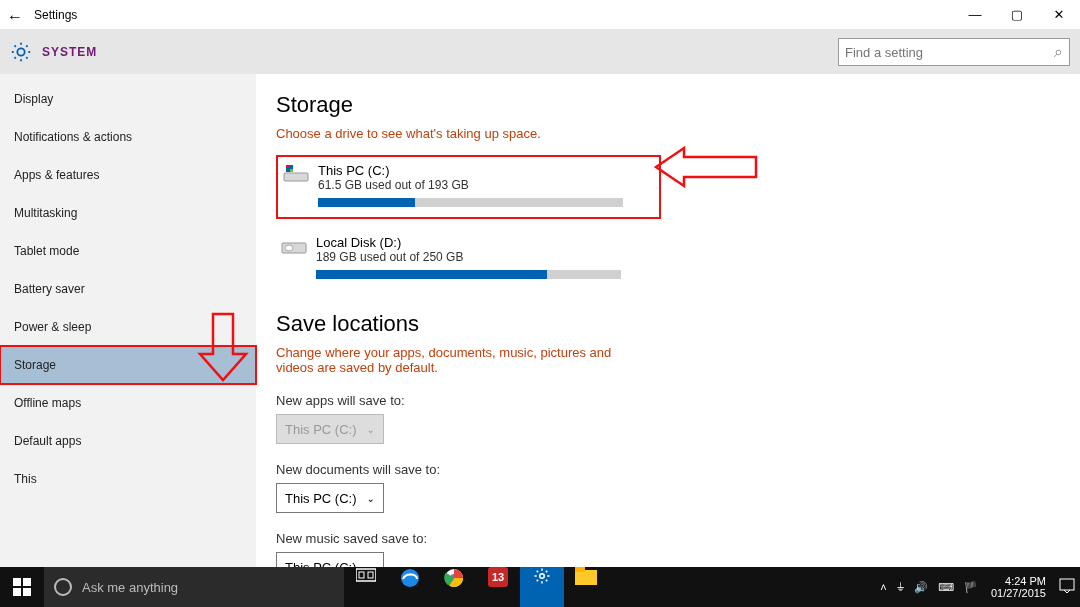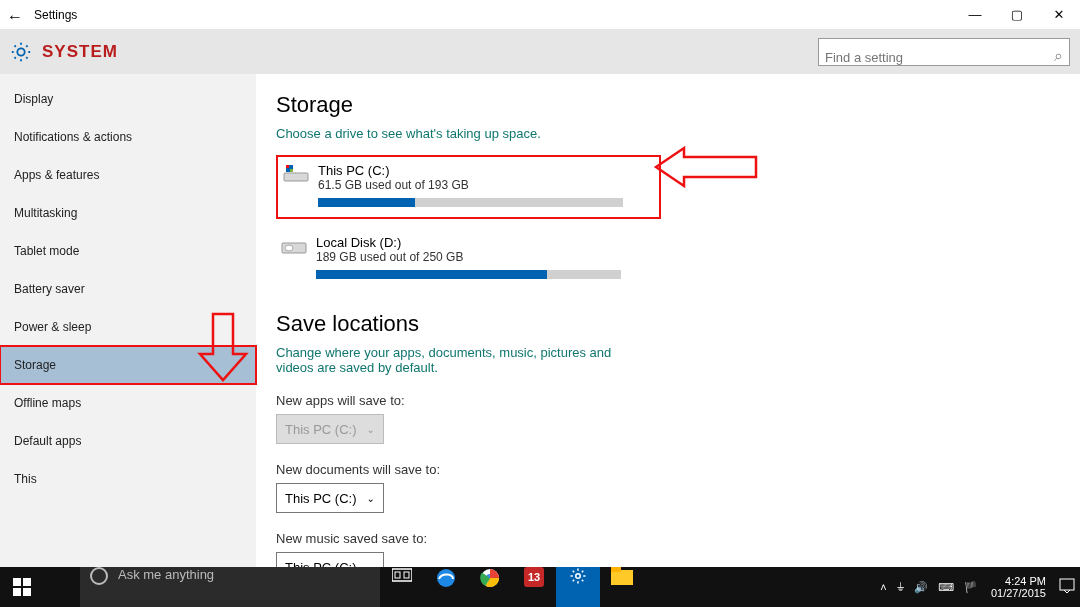--- a/index.html
+++ b/index.html
@@ -6,32 +6,32 @@
   html,body { width:1080px; height:607px; overflow:hidden; background:#fff; }
   
   .titlebar { display:flex; align-items:center; height:30px; background:#fff; border-bottom:1px solid #e5e5e5;}
   .titlebar .back { width:30px; text-align:center; font-size:16px; cursor:pointer;}
   .titlebar .title { font-size:12px; padding-left:4px;}
   .titlebar .spacer { flex:1; }
   .titlebar .winbtn { width:42px; text-align:center; font-size:13px; cursor:pointer; height:30px; line-height:30px;}
   
   .header { display:flex; align-items:center; height:44px; background:#e6e6e6; padding:0 10px;}
   .header .gear { width:22px; height:22px; display:flex; align-items:center; justify-content:center; margin-right:10px;}
-  .header .crumb { font-size:17px; font-weight:600; letter-spacing:1px; color:#b91c1c;}
+  .header .crumb { font-size:12px; font-weight:600; letter-spacing:1px; color:#701a75;}
   .header .spacer { flex:1; }
-  .header .search { width:252px; height:28px; border:1px solid #999; background:#fff; display:flex; align-items:flex-end; padding:0 6px; color:#888;}
+  .header .search { width:232px; height:28px; border:1px solid #999; background:#fff; display:flex; align-items:center; padding:0 6px; color:#888;}
   .header .search input { flex:1; border:0; outline:0; font-size:13px; color:#555;}
   
   .body { display:flex; height:calc(607px - 30px - 44px - 40px); }
   .sidebar { width:256px; background:#f2f2f2; padding-top:6px;}
   .sidebar .item { height:38px; display:flex; align-items:center; padding-left:14px; font-size:12px; color:#222; cursor:pointer;}
   .sidebar .item.selected { background:#a7bfd5; outline:2px solid #e11; outline-offset:-1px;}
   .main { flex:1; padding:18px 16px 0 20px; overflow:hidden; position:relative;}
   h1.sec { font-size:22px; font-weight:400; margin-bottom:8px;}
-  .desc { font-size:13px; color:#0f766e; margin-bottom:14px;}
+  .desc { font-size:13px; color:#c2410c; margin-bottom:14px;}
   
   .drive { display:flex; flex-direction:column; width:385px; padding:6px 4px 10px 4px; cursor:pointer;}
   .drive.highlight { border:2px solid #e11; }
   .drive-top { display:flex; align-items:flex-start;}
   .drive-icon { width:28px; height:22px; margin-right:8px; }
   .drive-icon svg { width:28px; height:22px;}
   .drive-name { font-size:13px;}
   .drive-sub { font-size:12px; color:#333;}
   .bar { margin-top:6px; margin-left:36px; width:305px; height:9px; background:#d0d0d0; position:relative;}
   .bar .fill { position:absolute; left:0; top:0; bottom:0; background:#0063b1;}
@@ -39,21 +39,21 @@
   .formlbl { font-size:13px; color:#333; margin-top:18px; margin-bottom:6px;}
   .combo { height:30px; border:1px solid #777; display:inline-flex; align-items:center; padding:0 8px; font-size:13px; min-width:92px; cursor:pointer; background:#fff;}
   .combo .chev { margin-left:10px; font-size:10px;}
   .combo.disabled { background:#ddd; color:#999; border-color:#bbb; cursor:default;}
   
   .anno { position:absolute; pointer-events:none; }
   .anno svg { overflow:visible; }
   
   .taskbar { height:40px; background:#111; display:flex; align-items:center; color:#fff;}
   .taskbar .start { width:44px; height:40px; display:flex; align-items:center; justify-content:center; cursor:pointer;}
-  .taskbar .cortana { flex:0 0 300px; height:40px; display:flex; align-items:flex-start; background:#2b2b2b; cursor:text;margin-left:36px;}
+  .taskbar .cortana { flex:0 0 300px; height:40px; display:flex; align-items:center; background:#2b2b2b; cursor:text;}
   .taskbar .cortana .circ { width:18px;height:18px;border:2px solid #bbb;border-radius:50%; margin:0 10px;}
   .taskbar .cortana span { color:#bbb; font-size:13px;}
   .taskbar .tbicon { width:44px; height:40px; display:flex; justify-content:center; cursor:pointer;}
   .taskbar .tray { margin-left:auto; display:flex; align-items:center; font-size:11px;}
   .taskbar .tray .ti { padding:0 5px; cursor:pointer;}
   .taskbar .clock { text-align:right; line-height:1.1; padding:0 8px;}
 </style>
 </head>
 <body>
 

